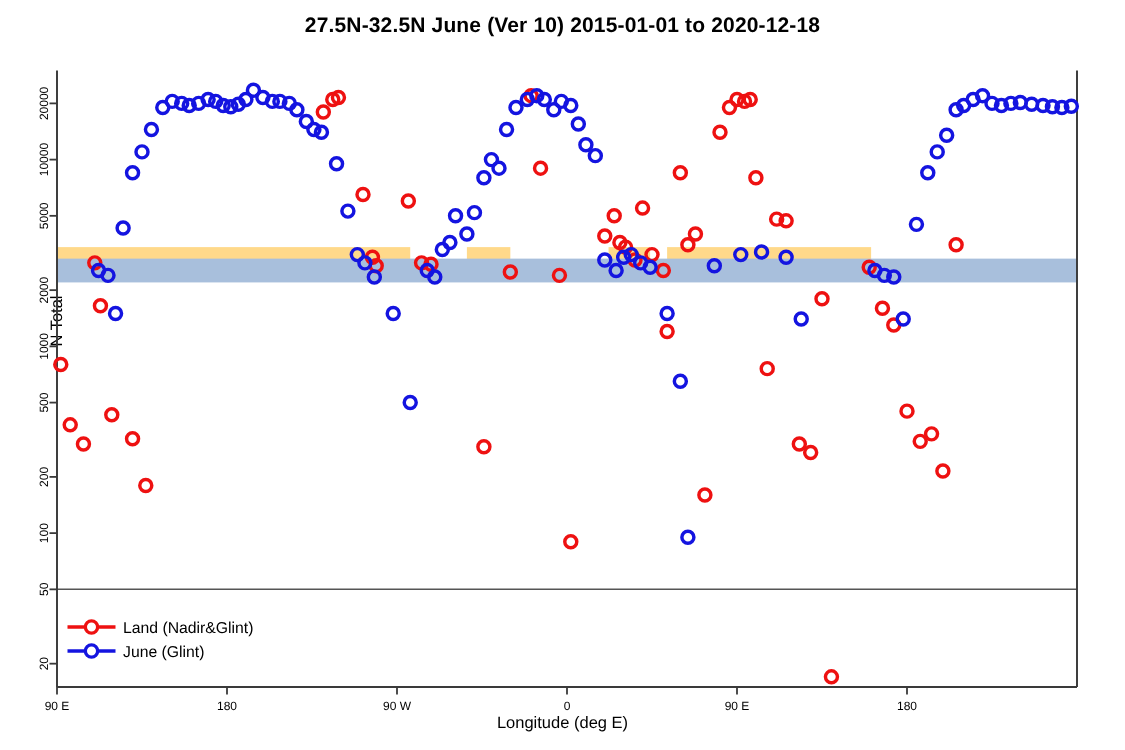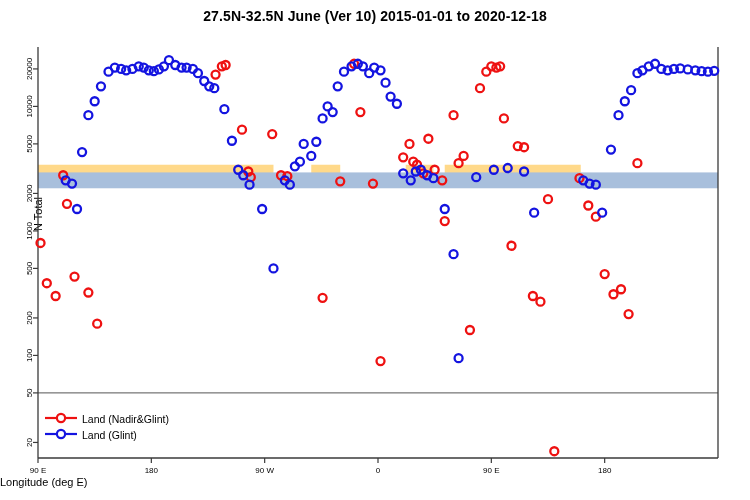--- a/index.html
+++ b/index.html
@@ -10,21 +10,21 @@
     font-size:14px;font-weight:bold;color:#000;letter-spacing:.1px;
   }
   #plot-svg{position:absolute;left:0;top:0;}
   .tick-text{font-size:8px;fill:#000;}
   #ylabel-wrap{
     position:absolute;left:-4px;top:200px;width:100px;
     transform:rotate(-90deg);transform-origin:50px 14px;
     text-align:center;font-size:11px;color:#000;
   }
   #xlabel{
-    position:absolute;left:0;top:476px;width:750px;
+    position:absolute;left:0;top:476px;width:750px;text-align:center;
     font-size:11px;color:#000;
   }
   #legend-box{
     position:absolute;left:44px;top:409px;font-size:10.5px;color:#000;
   }
   .legend-row{display:flex;align-items:flex-end;height:16px;}
   .legend-key{width:34px;height:14px;flex:0 0 34px;}
   .legend-text{padding-left:4px;white-space:nowrap;}
 </style>
 </head>
@@ -251,17 +251,17 @@
         <line x1="1" y1="7" x2="33" y2="7" stroke="#EE1111" stroke-width="2.2"></line>
         <circle cx="17" cy="7" r="4.1" fill="#fff" stroke="#EE1111" stroke-width="2.2"></circle>
       </svg>
       <span class="legend-text">Land (Nadir&amp;Glint)</span>
     </div>
     <div class="legend-row">
       <svg class="legend-key" viewBox="0 0 34 14">
         <line x1="1" y1="7" x2="33" y2="7" stroke="#1414E0" stroke-width="2.2"></line>
         <circle cx="17" cy="7" r="4.1" fill="#fff" stroke="#1414E0" stroke-width="2.2"></circle>
       </svg>
-      <span class="legend-text">Land (Glint)</span>
+      <span class="legend-text">June (Glint)</span>
     </div>
   </div>
 
 </div>
 
 </body></html>

